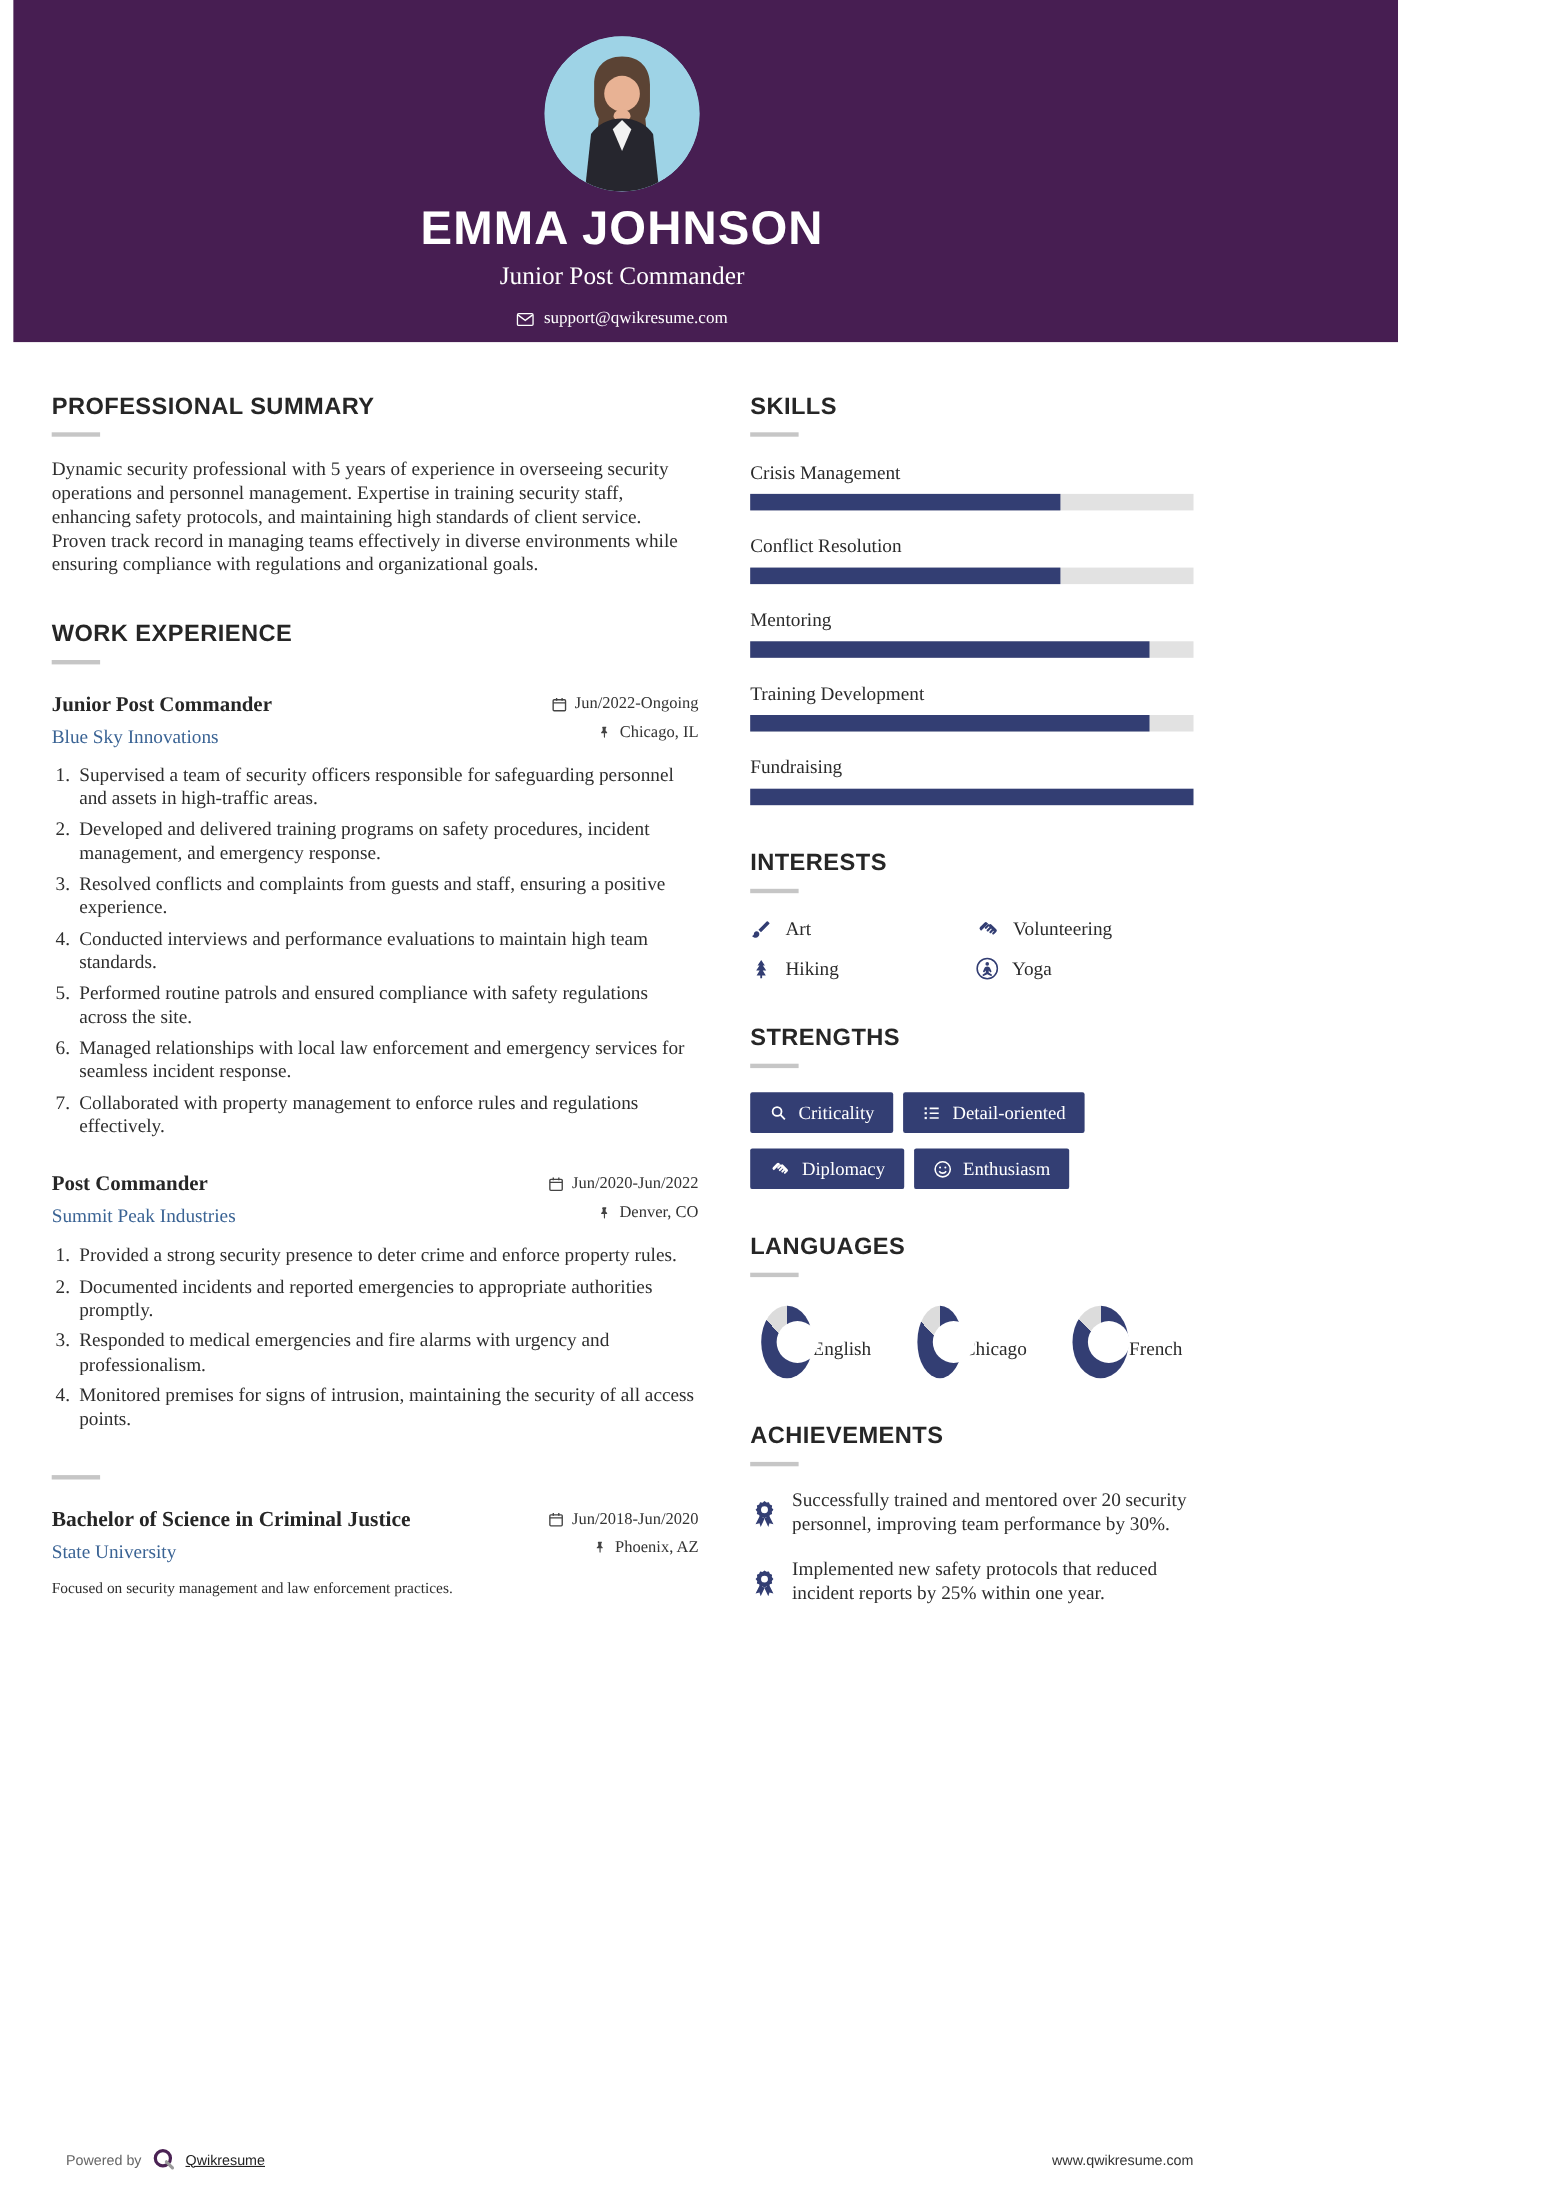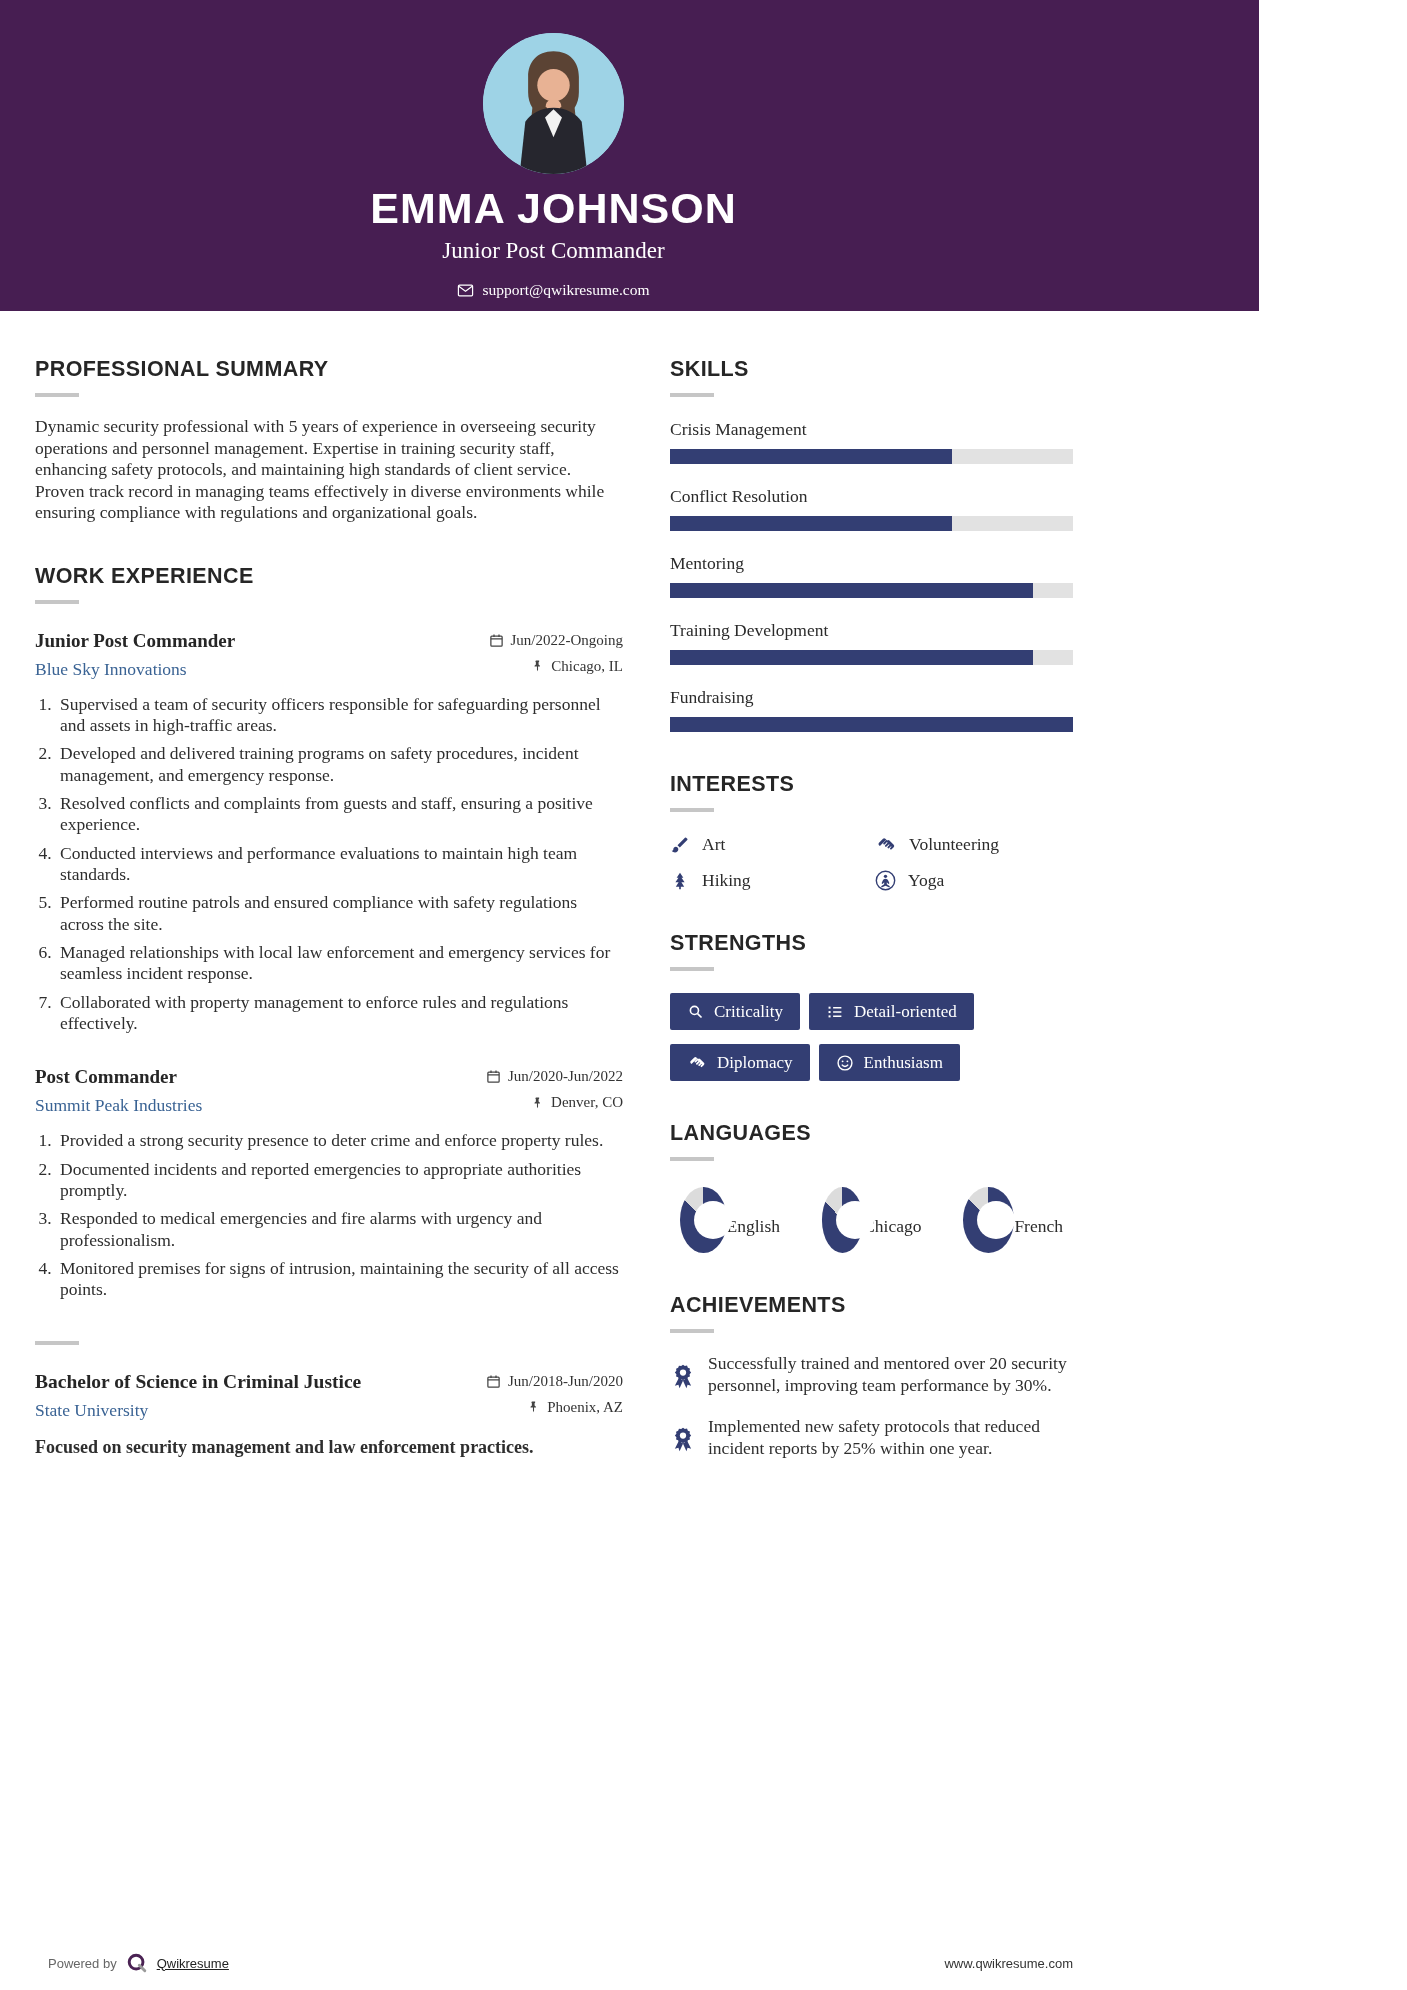--- a/index.html
+++ b/index.html
@@ -2,21 +2,21 @@
 <html style="--header-bg: #471e52; --accent: #333e73; --link: #3a6394; --track: #e2e2e2;"><head>
 <meta charset="utf-8">
 <style>
   * { margin:0; padding:0; box-sizing:border-box; }
   html,body { background:#ffffff; }
   body {
     width:1407px;
     font-family:"Liberation Serif", serif;
     color:#2e2e2e;
   }
-  .page { position:relative; width:1259px; height:1990px; background:#fff; overflow:hidden; }
+  .page { position:relative; width:1259px; height:1990px; background:#fff; overflow:hidden;margin-left:12px; }
 
   
   .header { width:100%; background:var(--header-bg,#471e52); height:311px; }
   .header-inner { width:1107px; padding-top:33px; display:flex; flex-direction:column; align-items:center; }
   .photo { width:141px; height:141px; border-radius:50%; overflow:hidden; background:#9ed3e6; flex:0 0 auto; }
   .photo svg { display:block; width:141px; height:141px; }
   .name { font-family:"Liberation Sans", sans-serif; font-weight:700; font-size:43px; color:#ffffff; letter-spacing:1px; margin-top:10px; }
   .jobtitle { font-size:23px; color:#ffffff; margin-top:5px; }
   .contacts { display:flex; gap:30px; margin-top:17px; color:#ffffff; font-size:15.5px; align-items:center;flex-direction:column; }
   .contact { display:flex; align-items:center; gap:8px; }
@@ -42,21 +42,21 @@
   .job-head { display:flex; justify-content:space-between; align-items:flex-start; }
   .job-head h3 { font-size:19px; font-weight:700; color:#262626; }
   .edu-head h3 { font-size:19.5px; font-weight:700; color:#262626; }
   .company { margin-top:7px; font-size:17.5px; color:var(--link,#3a6394); }
   .job-right { text-align:right; flex:0 0 auto; padding-top:2px; }
   .meta { display:flex; justify-content:flex-end; align-items:center; gap:7px; font-size:15px; color:#333; }
   .meta + .meta { margin-top:9px; }
   .meta .icn { color:#444; }
   ol.bullets { margin-top:14px; padding-left:21px; font-size:17.5px; line-height:1.22; }
   ol.bullets li { padding-left:4px; margin-bottom:7px; }
-  .edu-note { margin-top:16px; font-size:18px;font-weight:bold; }
+  .edu-note { margin-top:16px; font-size:14px; }
 
   
   .skill { margin-top:22px; }
   .skill-label { font-size:17.5px; color:#2b2b2b; }
   .skill-track { margin-top:9px; width:100%; height:15px; background:var(--track,#e2e2e2); }
   .skill-fill { height:100%; background:var(--accent,#333e73); }
 
   
   .interests-grid { margin-top:22px; display:grid; grid-template-columns:205px 1fr; row-gap:15px; }
   .interest { display:flex; align-items:center; gap:12px; font-size:17.5px; color:#2b2b2b; }

